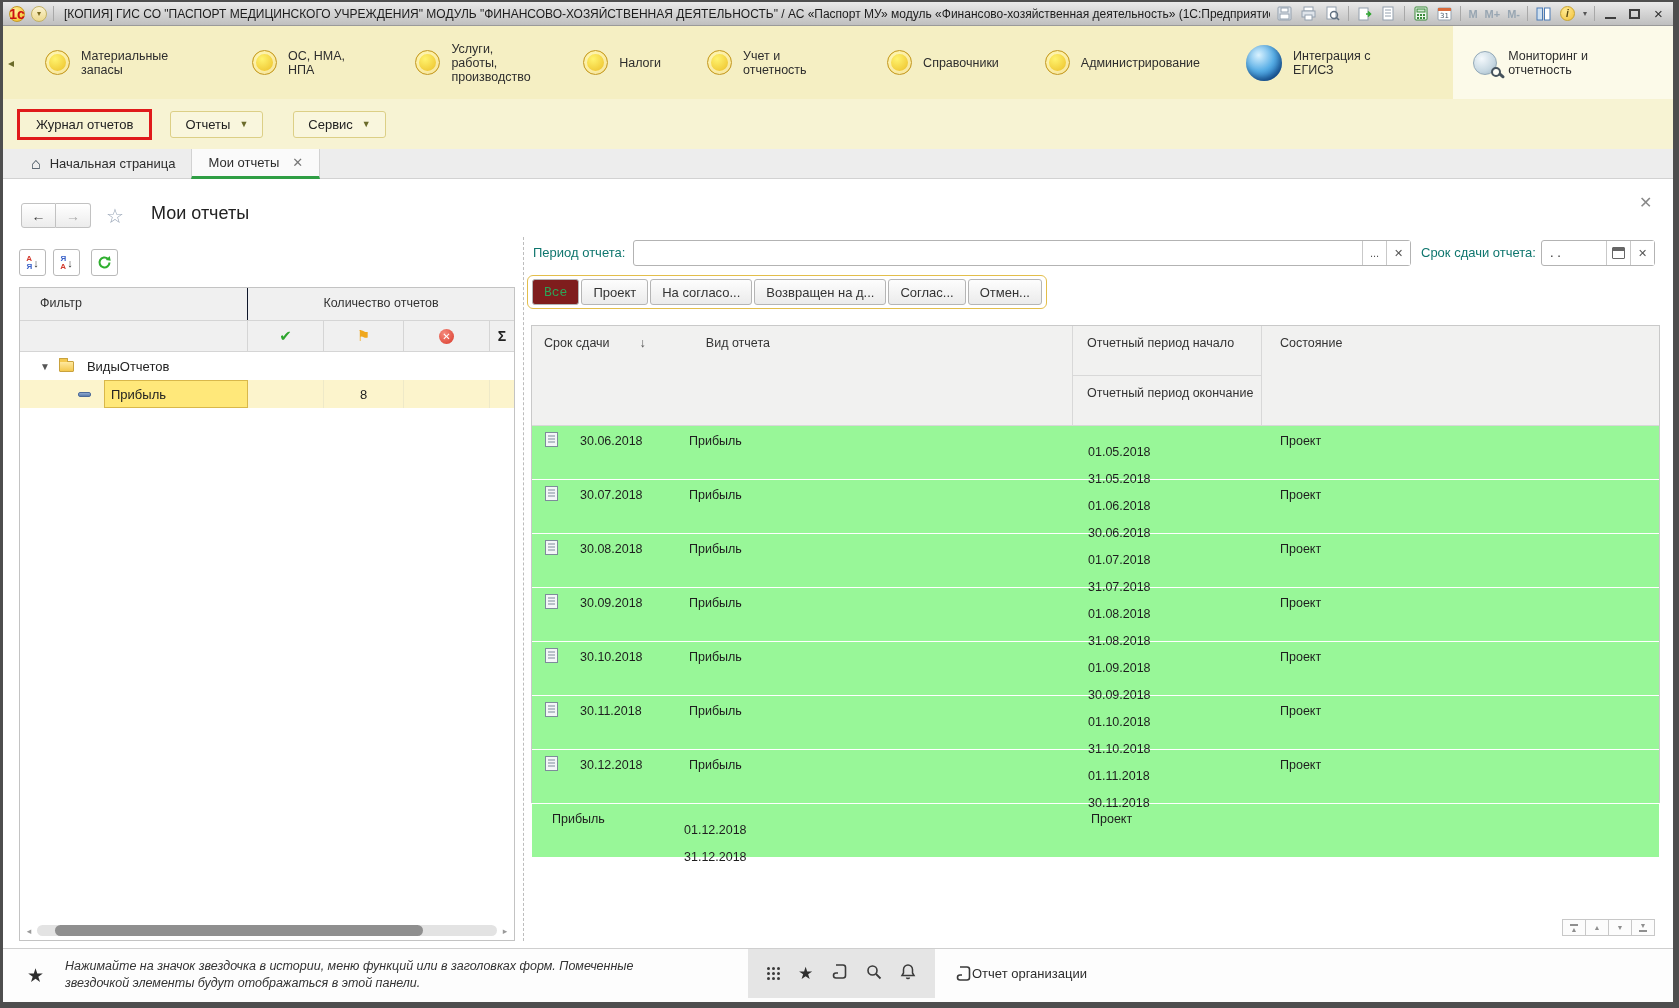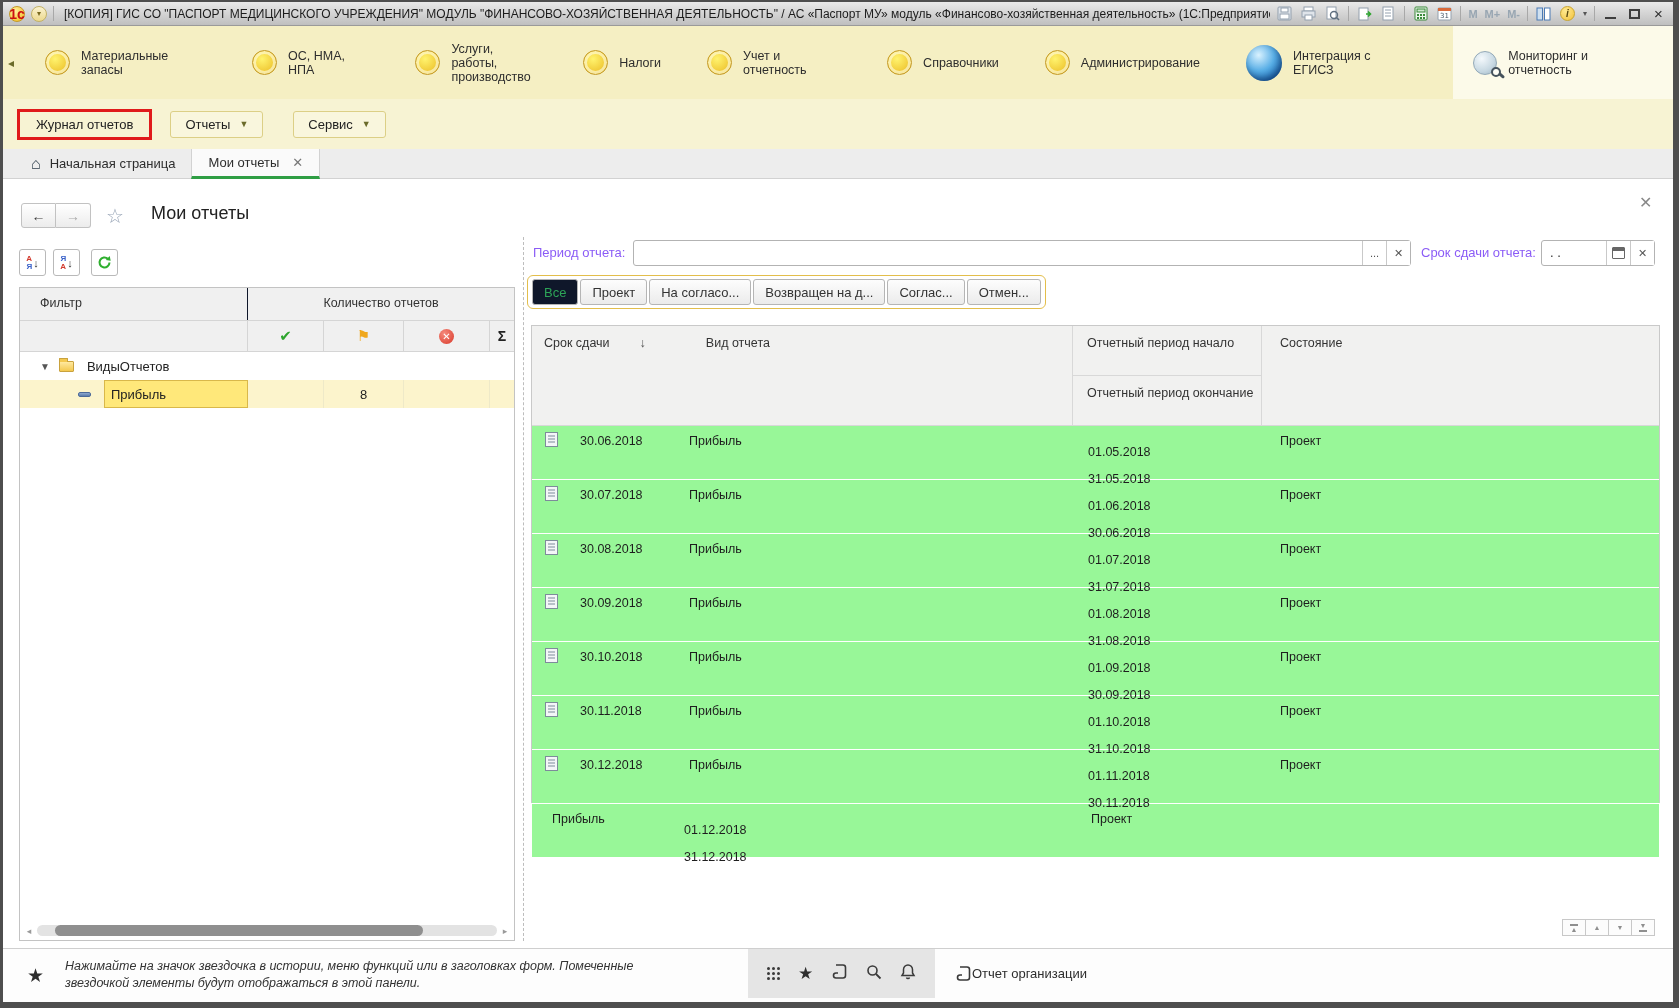--- a/index.html
+++ b/index.html
@@ -90,30 +90,30 @@
   .tree-row2 .name-col{ position:relative; }
   .dash-ic{ position:absolute; left:58px; top:12px; width:13px; height:5px; border-radius:2px; background:linear-gradient(#8fa9cf,#5b7cab); border:1px solid #4c6a99; }
   .sel-cell{ position:absolute; left:84px; top:0; width:144px; height:28px; background:var(--sel-yellow,#ffe87a); border:1px solid #d9b84a; display:flex; align-items:center; padding-left:6px; }
   .tree-row2 .cnt{ border-right:1px solid #eee9c8; display:flex; align-items:center; justify-content:center; }
   .hscroll{ position:absolute; left:3px; right:3px; bottom:3px; height:13px; display:flex; align-items:center; gap:2px; }
   .hs-arrow{ width:12px; font-size:9px; color:#9a9a9a; text-align:center; }
   .hs-track{ flex:1; height:11px; background:#e3e3e3; border-radius:6px; position:relative; }
   .hs-thumb{ position:absolute; left:4%; width:80%; top:0; height:11px; background:#8f8f8f; border-radius:6px; }
   .vsep{ position:absolute; left:520px; top:58px; height:704px; border-left:1px dashed #bdbdbd; }
   
-  .flabel{ position:absolute; font-size:13px; color:#8b5cf6; line-height:28px; top:60px; }
+  .flabel{ position:absolute; font-size:13px; color:#0f766e; line-height:28px; top:60px; }
   .period-group{ position:absolute; left:630px; top:61px; width:778px; height:26px; border:1px solid #b3b3b3; border-radius:3px; background:#fff; display:flex; }
   .pg-value{ flex:1; font-size:13px; color:#333; padding:4px 8px; }
   .pg-btn{ width:24px; border-left:1px solid #c9c9c9; background:#fff; font-size:11px; color:#555; display:flex; align-items:center; justify-content:center; }
   .date-group{ position:absolute; left:1538px; top:61px; width:114px; height:26px; border:1px solid #b3b3b3; border-radius:3px; background:#fff; display:flex; }
   .cal-ic{ position:relative; width:13px; height:12px; border:1px solid #666; border-radius:1px; }
   .cal-ic::before{ content:''; position:absolute; left:0; right:0; top:0; height:3px; background:#666; }
   .status-group{ position:absolute; left:524px; top:96px; display:inline-flex; gap:2px; border:1px solid var(--group-outline,#e3be4b); border-radius:6px; padding:3px 4px; }
   .status-btn{ height:26px; padding:0 11px; font-size:13px; color:#333; background:linear-gradient(#fdfdfd,#ebebeb); border:1px solid #b5b5b5; border-radius:3px; font-family:inherit; }
-  .status-btn.active{ color:var(--accent-green,#2da457); background:#0f172a; }
+  .status-btn.active{ color:var(--accent-green,#2da457); background:#7f1d1d;font-family:Liberation Mono, monospace; }
   
   .rtable{ position:absolute; left:528px; top:146px; width:1129px; height:478px; border:1px solid #c9c9c9; background:#fff; }
   .rt-head{ display:grid; grid-template-columns:137px 404px 189px 1fr; height:100px; background:#f1f1f0; border-bottom:1px solid #d8d8d8; font-size:12.5px; color:#333; }
   .rt-head > div{ border-right:1px solid #d8d8d8; }
   .rt-head > div:last-child{ border-right:none; }
   .hc1{ grid-column:1 / span 2; padding:10px 0 0 12px; display:flex; align-items:flex-start; }
   .hc1 .dn{ margin-left:30px; color:#555; }
   .hc1 .t2{ margin-left:60px; }
   .hc3 .half{ height:50px; padding:10px 0 0 14px; }
   .hc3 .half:first-child{ border-bottom:1px solid #d8d8d8; }

